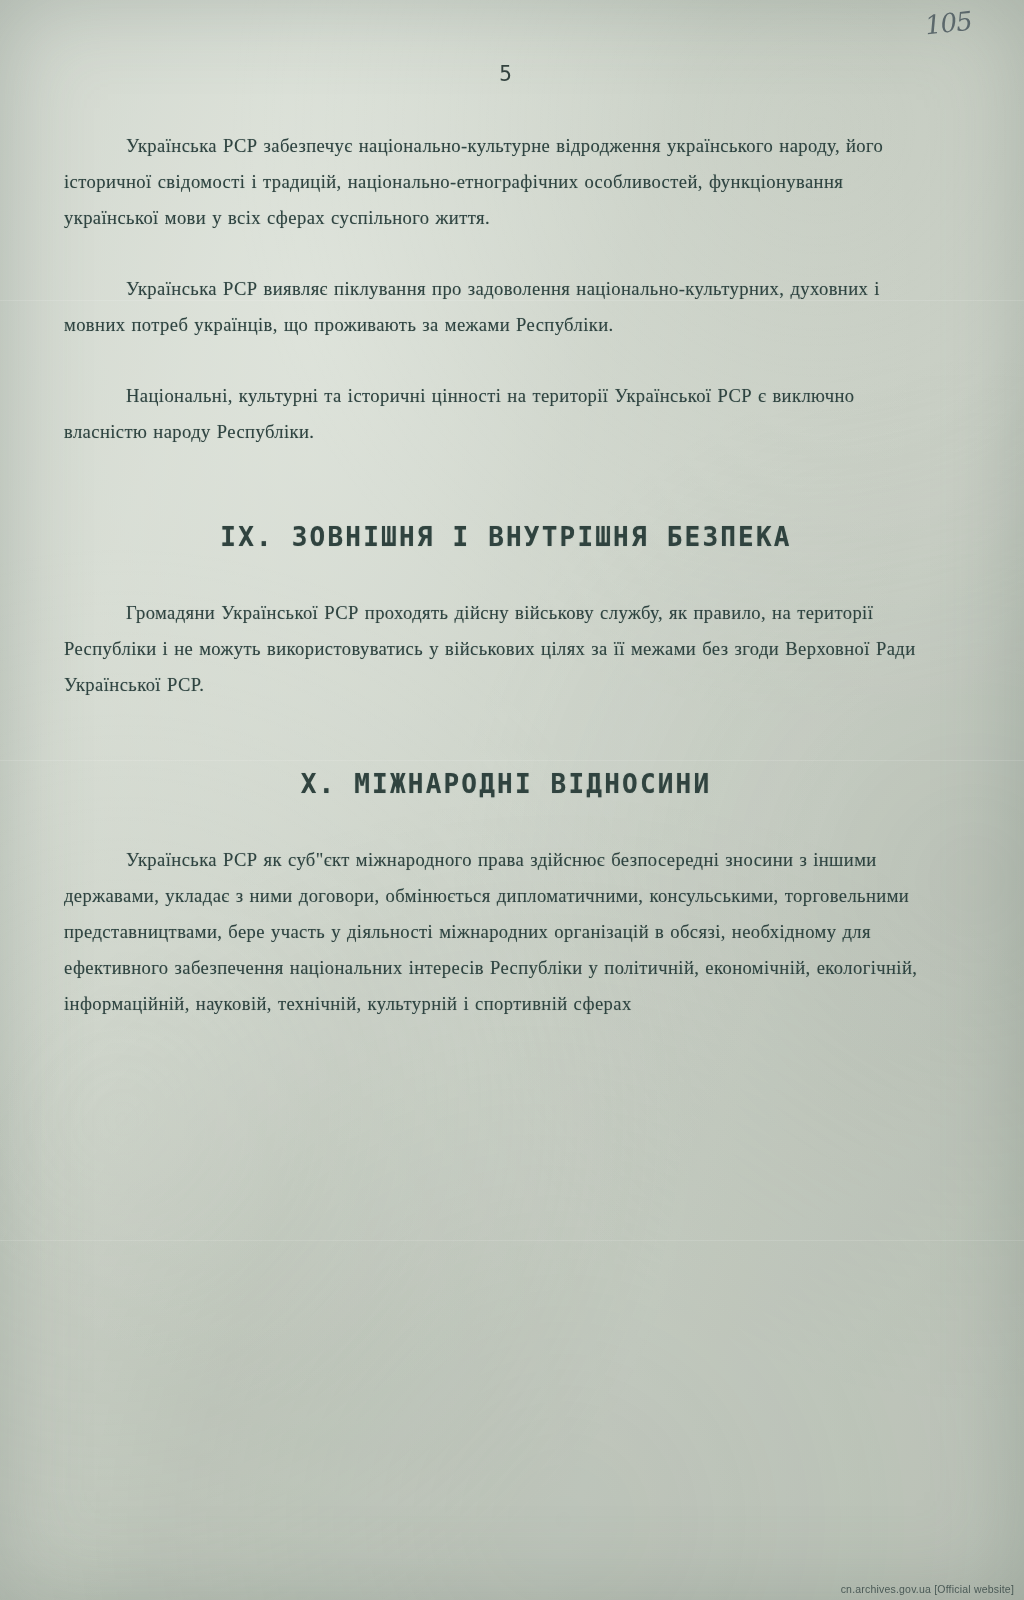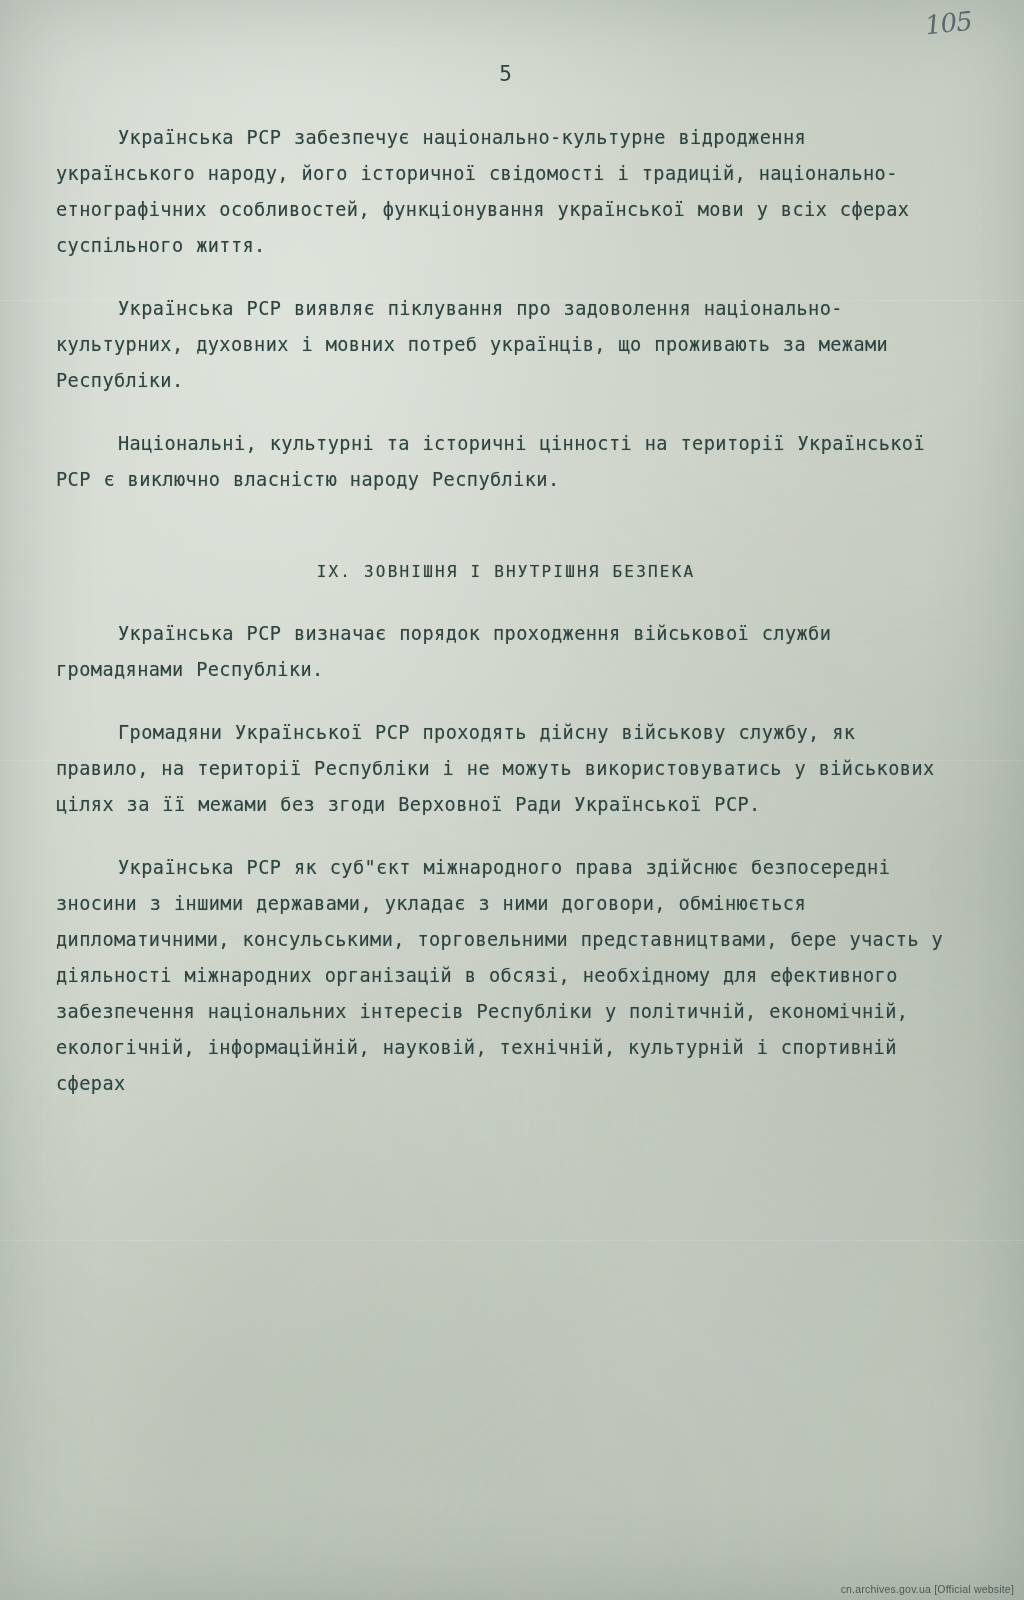--- a/index.html
+++ b/index.html
@@ -64,39 +64,40 @@
     text-align: center;
     margin: 0;
     padding-top: 62px;
     padding-left: 10px;
     font-size: 21px;
     letter-spacing: 1px;
     color: #33423f;
   }
 
   p.para {
-    margin: 8px;
+    margin: 16px;
     padding-top: 19px;
     font-size: 18.6px;
     line-height: 36px;
     letter-spacing: 0.4px;
     text-indent: 62px;
     color: #2f4441;
     white-space: pre-wrap;
     word-spacing: 1px;
     text-shadow: 0 0 1px rgba(60,85,80,0.35);
+    font-family: Liberation Serif, serif;
   }
   p.para.first {
     padding-top: 26px;
   }
 
   h2.section-heading {
     margin: 0;
-    font-size: 16px;
-    font-weight: normal;
+    font-size: 26px;
+    font-weight: bold;
     letter-spacing: 2.2px;
     text-align: center;
     padding-top: 56px;
     padding-bottom: 8px;
     padding-left: 10px;
     color: #30433f;
     text-shadow: 0 0 1px rgba(60,85,80,0.45);
   }
   h2.section-heading.tight {
     padding-top: 50px;
@@ -139,22 +140,22 @@
   <div class="content">
 
     <div class="page-number">5</div>
 
     <p class="para first">Українська РСР забезпечує національно-культурне відродження українського народу, його історичної свідомості і традицій, національно-етнографічних особливостей, функціонування української мови у всіх сферах суспільного життя.</p>
     <p class="para">Українська РСР виявляє піклування про задоволення національно-культурних, духовних і мовних потреб українців, що проживають за межами Республіки.</p>
     <p class="para">Національні, культурні та історичні цінності на території Української РСР є виключно власністю народу Республіки.</p>
 
     <h2 class="section-heading">IX. ЗОВНІШНЯ І ВНУТРІШНЯ БЕЗПЕКА</h2>
 
-    <p class="para">Українська РСР визначає порядок проходження військової служби громадянами Республіки.</p>
     <p class="para">Громадяни Української РСР проходять дійсну військову службу, як правило, на території Республіки і не можуть використовуватись у військових цілях за її межами без згоди Верховної Ради Української РСР.</p>
 
+    <h2 class="section-heading tight">X. МІЖНАРОДНІ ВІДНОСИНИ</h2>
 
     <p class="para">Українська РСР як суб"єкт міжнародного права здійснює безпосередні зносини з іншими державами, укладає з ними договори, обмінюється дипломатичними, консульськими, торговельними представництвами, бере участь у діяльності міжнародних організацій в обсязі, необхідному для ефективного забезпечення національних інтересів Республіки у політичній, економічній, екологічній, інформаційній, науковій, технічній, культурній і спортивній сферах</p>
 
   </div>
 
   <div class="footer-credit">cn.archives.gov.ua [Official website]</div>
 </div>
 
 </body></html>

